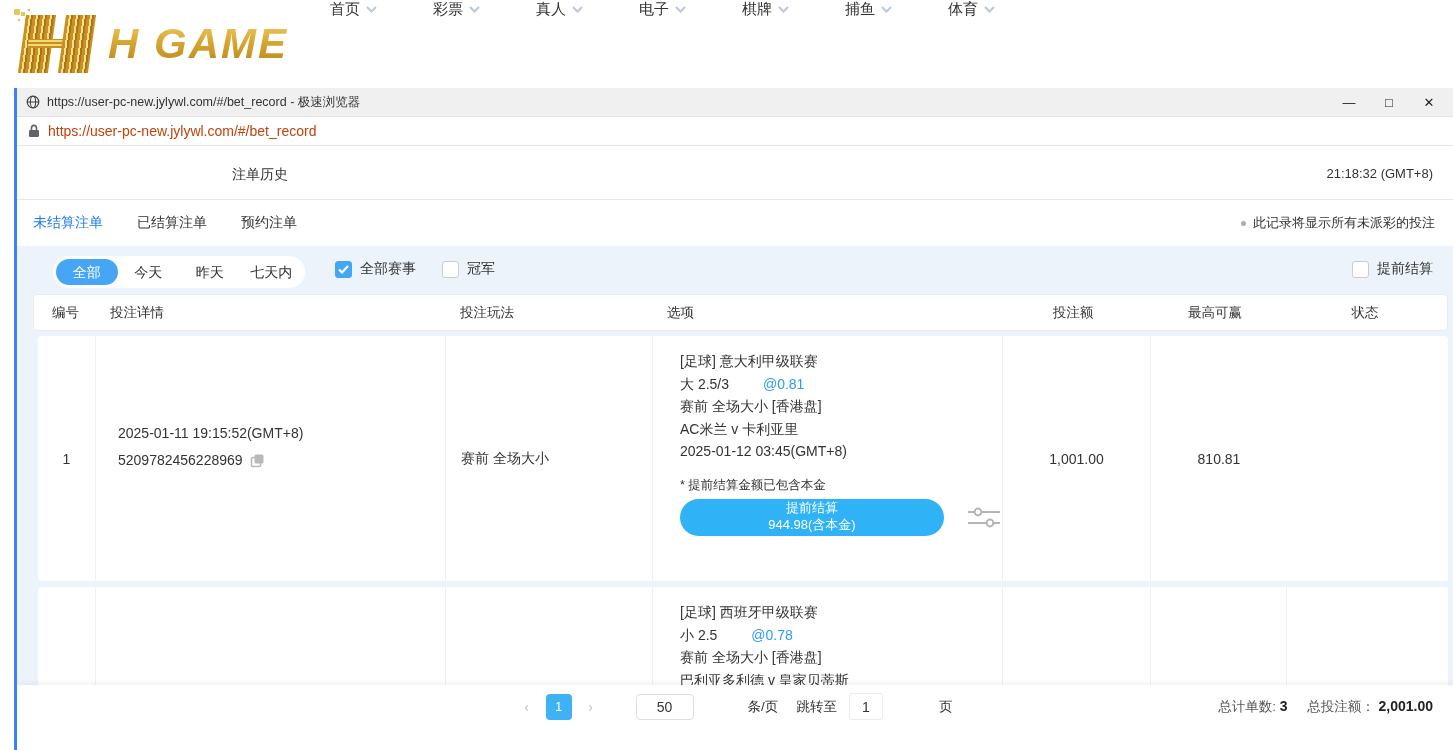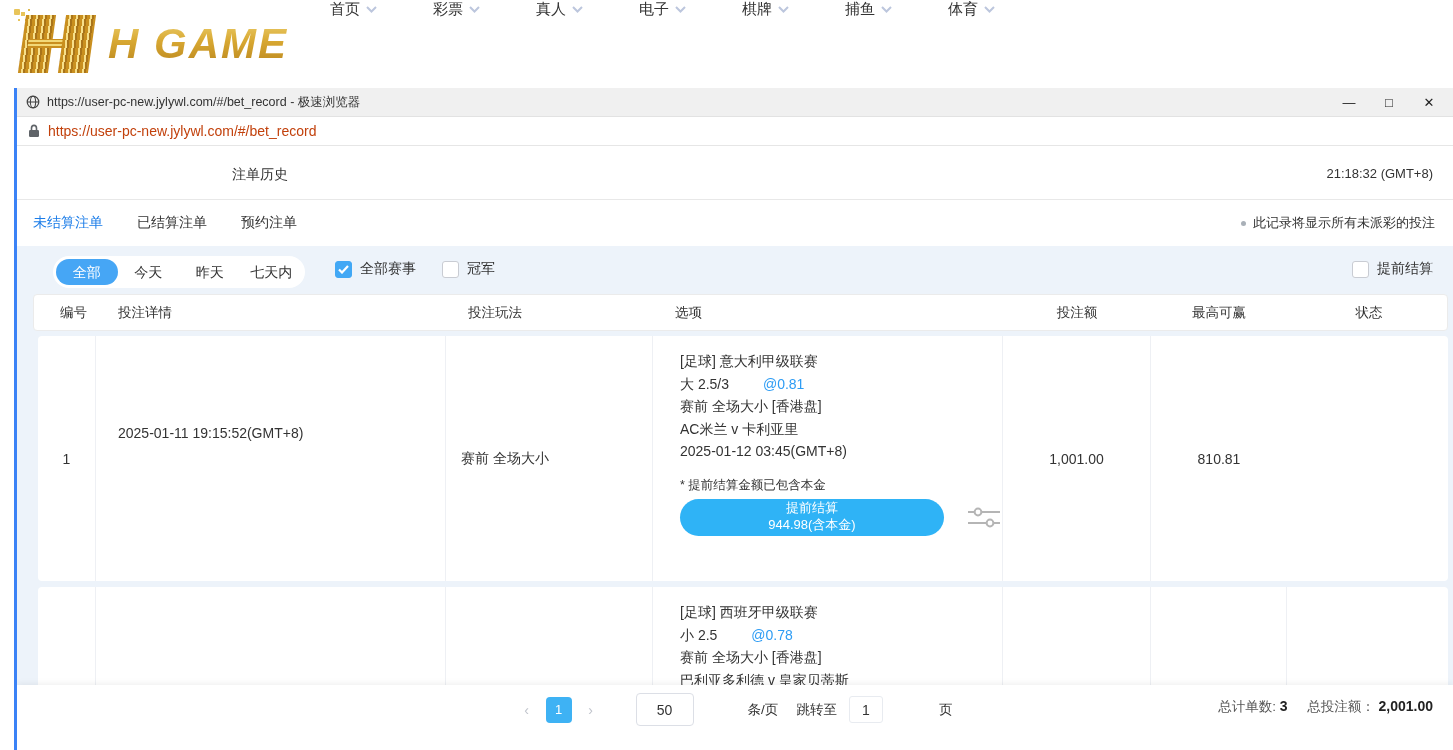--- a/index.html
+++ b/index.html
@@ -63,21 +63,21 @@
     display:flex; align-items:center; justify-content:center; }
   .cb-box.checked { background:#42a8f5; border-color:#42a8f5; }
   .cb-box.checked svg { width:11px; height:9px; }
   .cb-box.checked polyline { fill:none; stroke:#fff; stroke-width:2.2; }
   .early-cb { position:absolute; right:20px; top:7px; }
 
   
   .grid { display:grid; grid-template-columns:58px 350px 207px 350px 148px 136px 1fr; }
   .table-head { position:absolute; left:16px; right:5px; top:48px; height:37px; background:#fff;
     border:1px solid #ebebeb; border-radius:4px; align-items:center; }
-  .th { font-size:13.5px; color:#333; padding-left:18px;margin-left:8px; }
+  .th { font-size:13.5px; color:#333; padding-left:18px; }
   .th.center { text-align:center; padding-left:0; }
   .row-card { position:absolute; left:21px; right:5px; background:#fff; border-radius:4px; }
   .row1 { top:90px; height:245px; }
   .row2 { top:341px; height:245px; }
   .cell { border-right:1px solid #eef0f4; position:relative; height:100%; }
   .cell:last-child { border-right:none; }
   .cell.center { display:flex; align-items:center; justify-content:center; font-size:14px; color:#333; }
   .detail-cell { padding:84px 0 0 22px; font-size:14px; color:#333; line-height:27px; }
   .bet-id-line { display:flex; align-items:center; gap:7px; }
   .copy-icon { width:15px; height:15px; cursor:pointer; }
@@ -100,21 +100,21 @@
   .info-icon circle { fill:none; stroke:#9aa0a6; stroke-width:1.4; }
   .info-icon line { stroke:#9aa0a6; stroke-width:1.4; }
 
   
   .footer { position:absolute; left:0; bottom:0; width:100%; height:63px; background:#fff;
     box-shadow:0 -2px 6px rgba(0,0,0,0.06); }
   .pager { position:absolute; left:0; right:0; top:8px; display:flex; align-items:center; justify-content:center; gap:10px; }
   .pg-arrow { font-size:14px; color:#c0c4cc; width:18px; text-align:center; cursor:pointer; }
   .pg-num { width:26px; height:26px; background:#3eb2f4; color:#fff; border-radius:4px;
     font-size:13px; display:flex; align-items:center; justify-content:center; cursor:pointer; }
-  .pg-size { width:58px; height:33px; border:1px solid #dcdfe6; border-radius:4px; text-align:center;
+  .pg-size { width:58px; height:26px; border:1px solid #dcdfe6; border-radius:4px; text-align:center;
     font-size:14px; color:#333; margin-left:26px; font-family:inherit; }
   .pg-label { font-size:13.5px; color:#333;margin-left:44px; }
   .jump-label { margin-left:8px; }
   .pg-jump { width:34px; height:27px; border:1px solid #e8ebf0; border-radius:3px; text-align:center;
     font-size:14px; color:#333; margin:0 2px; font-family:inherit; }
   .totals { position:absolute; right:20px; top:13px; font-size:13.5px; color:#555; }
   .totals b { color:#222; font-size:14px; }
   .totals .lbl2 { margin-left:16px; }
 </style>
 </head>
@@ -253,20 +253,27 @@
         <div class="th">选项</div>
         <div class="th center">投注额</div>
         <div class="th center">最高可赢</div>
         <div class="th center">状态</div>
       </div>
 
       <div class="row-card row1 grid">
         <div class="cell center">1</div>
         <div class="cell detail-cell">
           <div>2025-01-11 19:15:52(GMT+8)</div>
+          <div class="bet-id-line">
+            <span>5209782456228969</span>
+            <svg class="copy-icon" viewBox="0 0 15 15">
+              <rect class="back" x="4.5" y="1.5" width="9" height="9" rx="1.5"></rect>
+              <rect x="1.5" y="4.5" width="9" height="9" rx="1.5" fill="#fff"></rect>
+            </svg>
+          </div>
         </div>
         <div class="cell play-cell">赛前  全场大小</div>
         <div class="cell option-cell">
           <div class="opt-line">[足球] 意大利甲级联赛</div>
           <div class="opt-line">
             <span>大 2.5/3</span>
             <span class="odds">@0.81</span>
           </div>
           <div class="opt-line">赛前 全场大小 [香港盘]</div>
           <div class="opt-line">AC米兰 v 卡利亚里</div>

